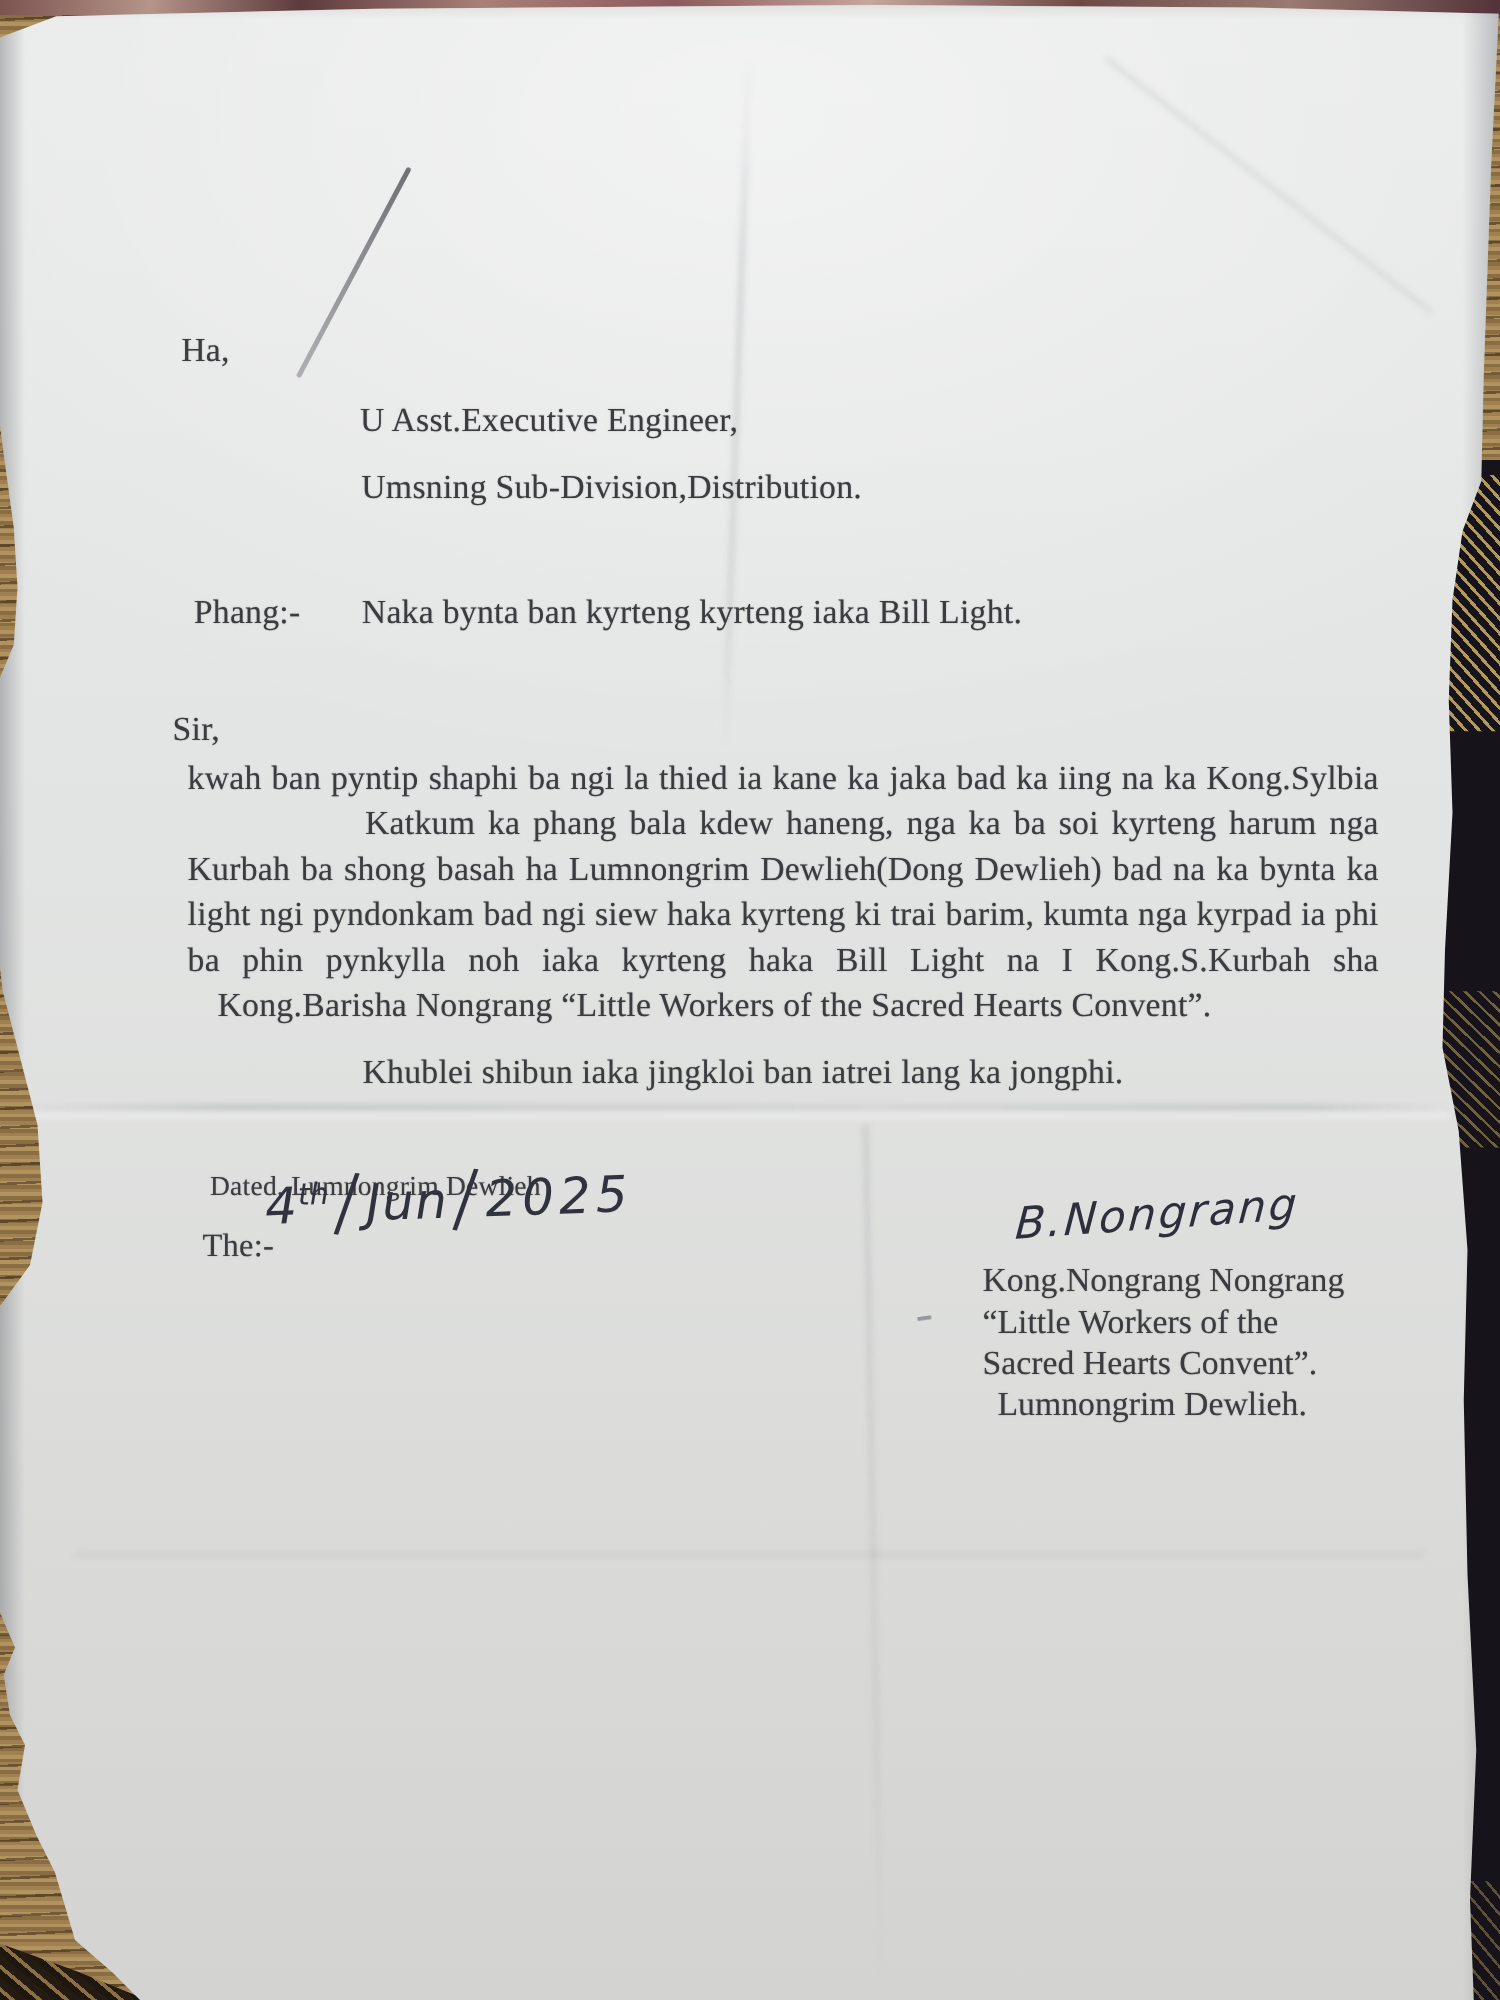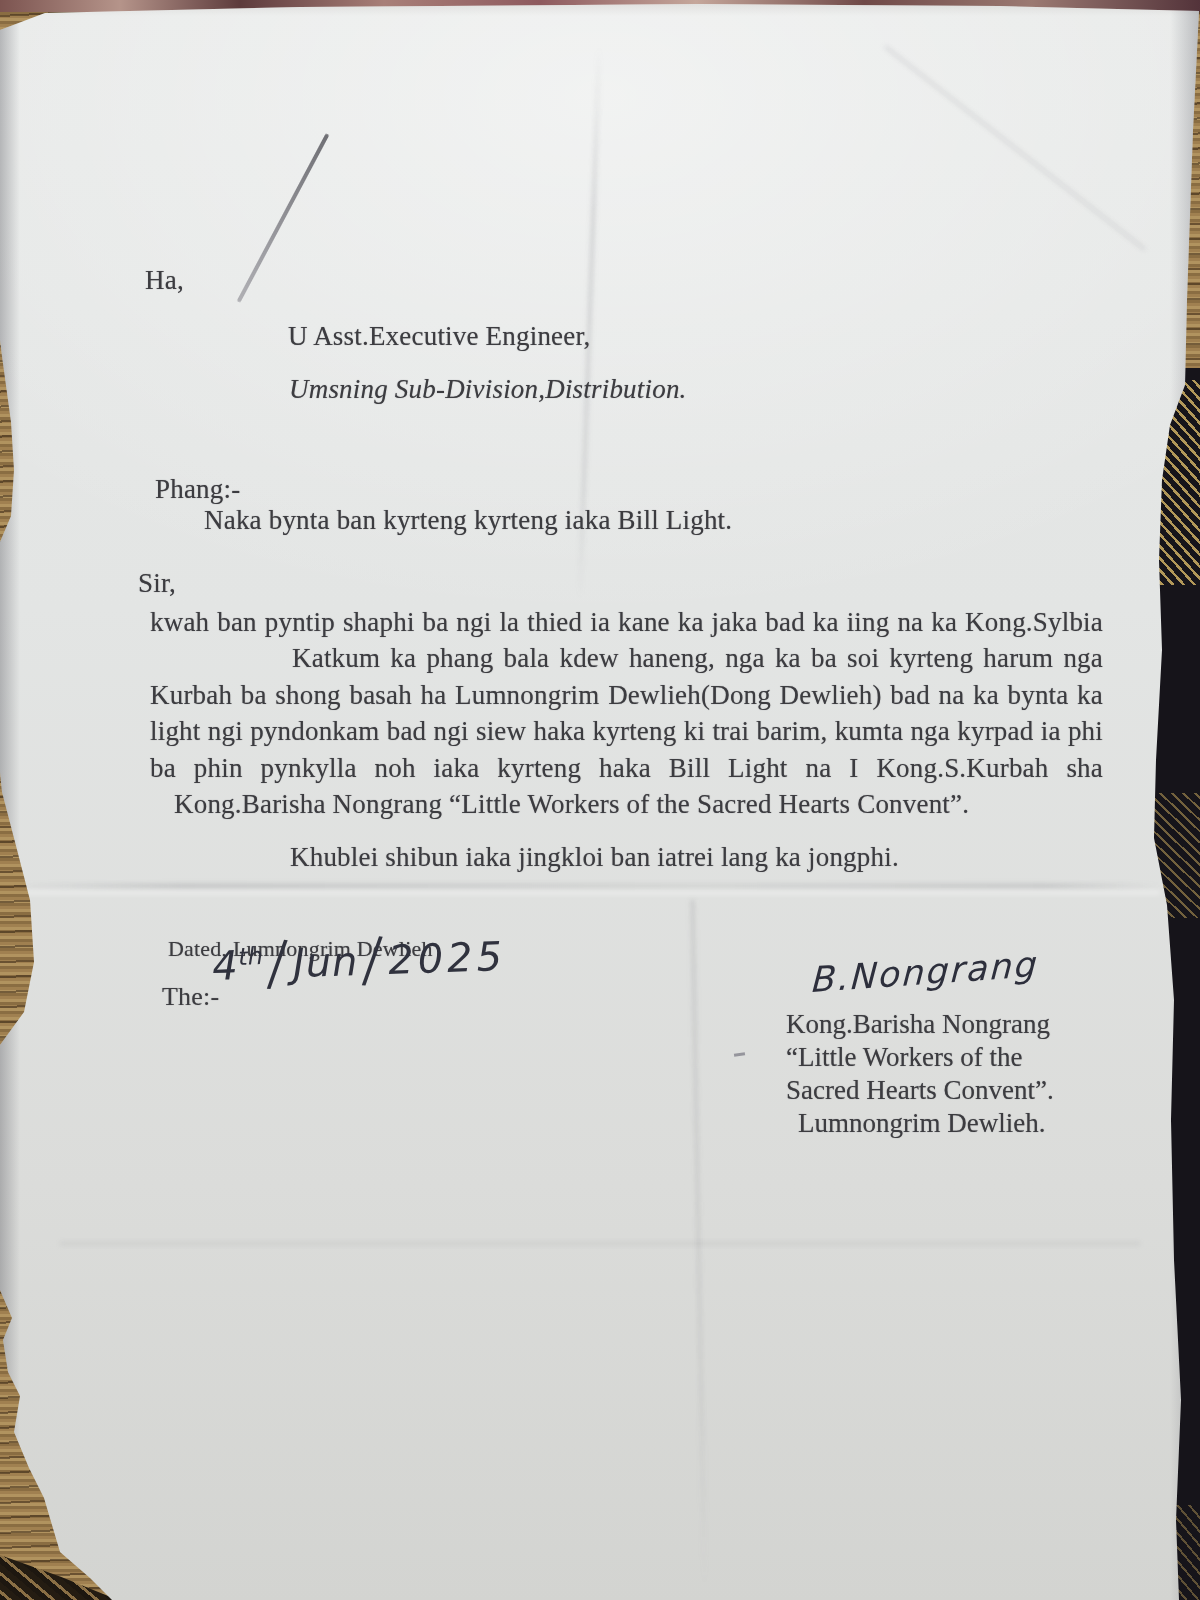--- a/index.html
+++ b/index.html
@@ -111,23 +111,23 @@
   <div class="crease" style="left:697px;top:900px;width:3px;height:690px;transform:rotate(-1deg);
               background:linear-gradient(180deg,rgba(115,115,122,.28),rgba(115,115,122,.16) 70%,rgba(115,115,122,0));"></div>
   <div class="crease" style="left:60px;top:1242px;width:1080px;height:3px;background:rgba(110,110,118,.14);"></div>
   <div class="crease" style="left:885px;top:45px;width:330px;height:3px;transform:rotate(38deg);transform-origin:left center;
               background:rgba(120,120,128,.20);"></div>
 
   <div class="pen-slash"></div>
 
   <div class="txt" style="left:145px;top:249px;">Ha,</div>
   <div class="txt" style="left:288px;top:305px;">U Asst.Executive Engineer,</div>
-  <div class="txt" style="left:289px;top:358px;font-style:italic;">Umsning Sub-Division,Distribution.</div>
+  <div class="txt" style="left:289px;top:358px;">Umsning Sub-Division,Distribution.</div>
 
-  <div class="txt subject-row" style="left:155px;top:458px;flex-direction:column;">
+  <div class="txt subject-row" style="left:155px;top:458px;">
     <span>Phang:-</span>
     <span style="margin-left:49px;">Naka bynta ban kyrteng kyrteng iaka Bill Light.</span>
   </div>
 
   <div class="txt" style="left:138px;top:552px;text-align:center;">Sir,</div>
 
   <div class="body-block">
     <div class="bline">kwah ban pyntip shaphi ba ngi la thied ia kane ka jaka bad ka iing na ka Kong.Sylbia</div>
     <div class="bline first">Katkum ka phang bala kdew haneng, nga ka ba soi kyrteng harum nga</div>
     <div class="bline">Kurbah ba shong basah ha Lumnongrim Dewlieh(Dong Dewlieh) bad na ka bynta ka</div>
@@ -143,19 +143,19 @@
 
   <div class="hand date-script">
     <span>4</span><sup>th</sup><span class="slash">/</span><span>Jun</span><span class="slash">/</span><span class="yr">2025</span>
   </div>
 
   <div class="hand sig-script">B.Nongrang</div>
 
   <div class="ink-dash"></div>
 
   <div class="sig-block">
-    <div>Kong.Barisha Nongrang</div>
+    <div>Kong.Nongrang Nongrang</div>
     <div>“Little Workers of the</div>
     <div>Sacred Hearts Convent”.</div>
     <div class="place">Lumnongrim Dewlieh.</div>
   </div>
 
 </div>
 
 </body></html>

